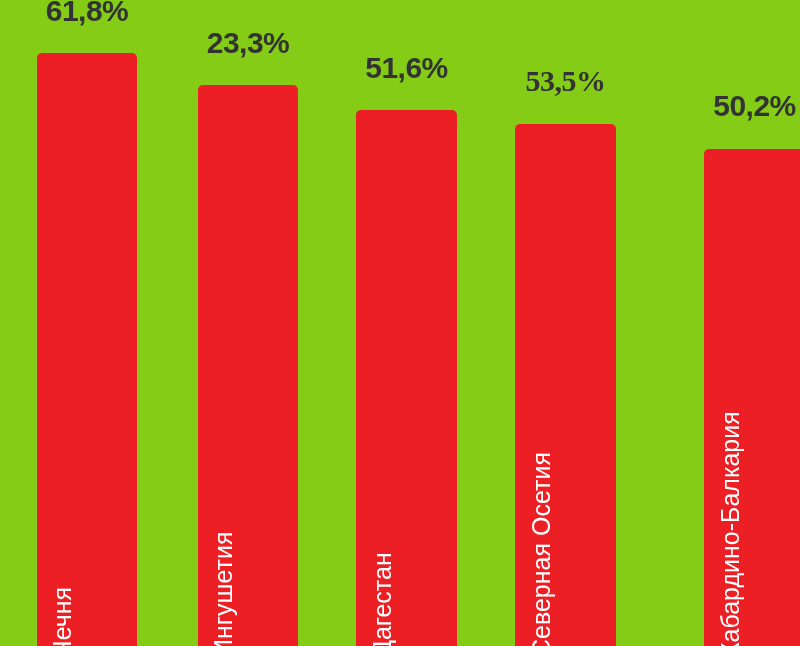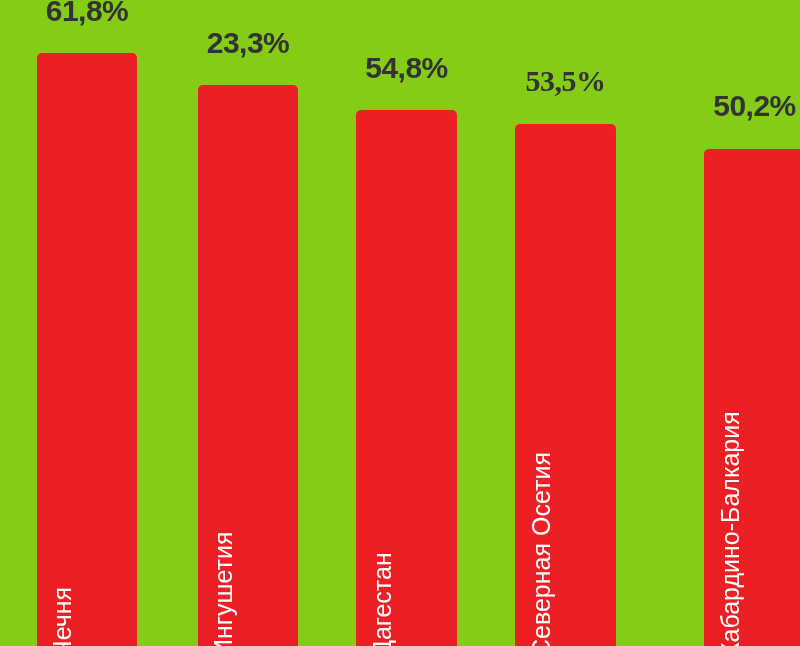--- a/index.html
+++ b/index.html
@@ -83,21 +83,21 @@
       </div>
       <div class="bar-group" style="left: 198px; width: 100px; height: 646px;">
         <div class="bar-value" style="top: 28px;">23,3%</div>
         <div class="bar" style="top: 85px; height: 561px; background: rgb(236, 32, 36);">
           <div class="bar-category-wrap">
             <span class="bar-category">Ингушетия</span>
           </div>
         </div>
       </div>
       <div class="bar-group" style="left: 356px; width: 101px; height: 646px;">
-        <div class="bar-value" style="top: 53px;">54,8%</div>
+        <div class="bar-value" style="top: 53px;">51,6%</div>
         <div class="bar" style="top: 110px; height: 536px; background: rgb(236, 32, 36);">
           <div class="bar-category-wrap">
             <span class="bar-category">Дагестан</span>
           </div>
         </div>
       </div>
       <div class="bar-group" style="left: 515px; width: 101px; height: 646px;">
         <div class="bar-value" style="top: 66px; font-family: Liberation Serif, serif;">53,5%</div>
         <div class="bar" style="top: 124px; height: 522px; background: rgb(236, 32, 36);">
           <div class="bar-category-wrap">

